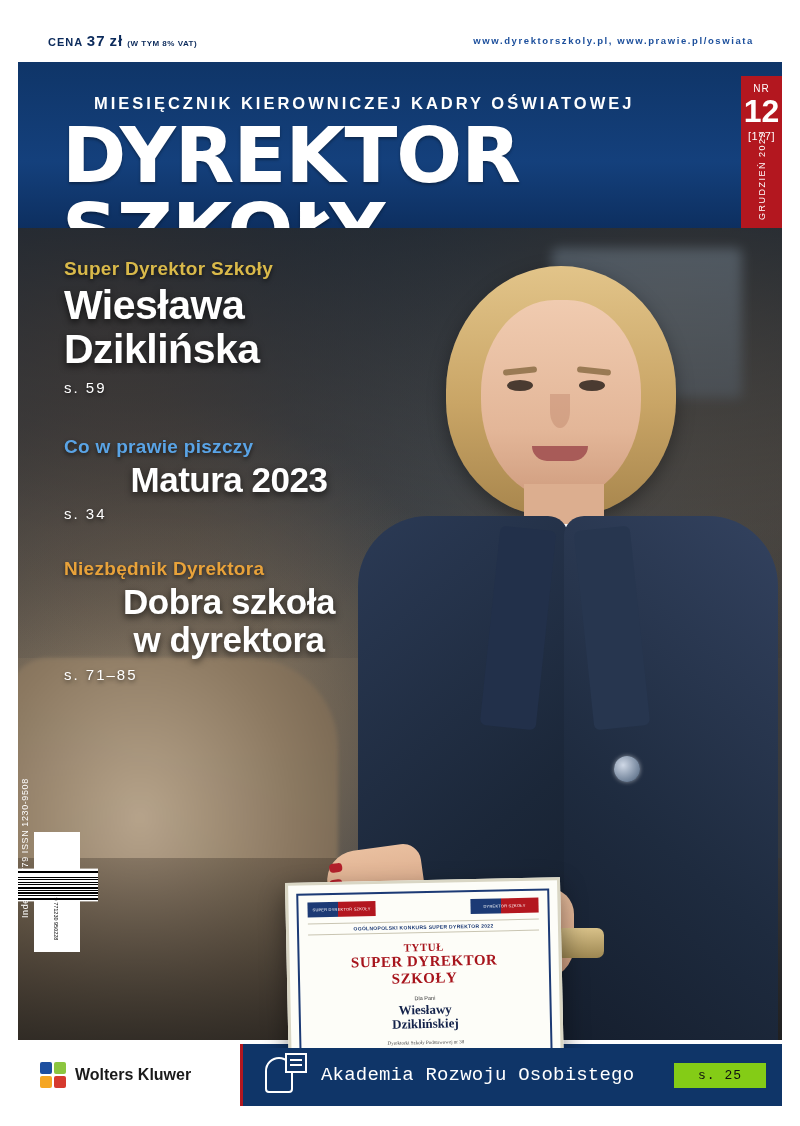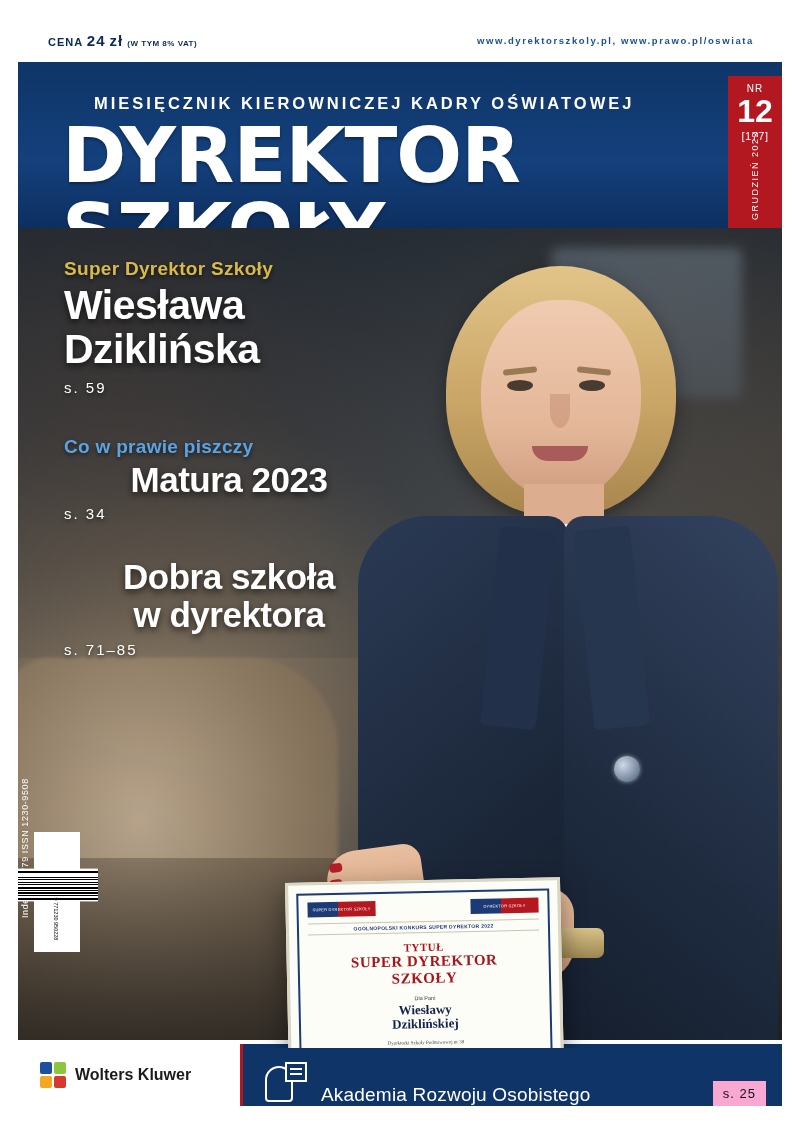--- a/index.html
+++ b/index.html
@@ -66,21 +66,21 @@
     letter-spacing: -1px;
     line-height: 1;
     font-family: "DejaVu Sans", sans-serif;
     transform: scaleX(1.02);
     transform-origin: left top;
     text-shadow: 0 2px 3px rgba(0,0,0,0.35);
   }
   
   .issue {
     position: absolute; right: 0; top: 14px;
-    width: 54px; height: 152px;
+    width: 41px; height: 152px;
     background: #b3171f;
     color: #ffffff;
     text-align: center;
   }
   .issue .nr { font-size: 10px; letter-spacing: 1px; margin-top: 7px; }
   .issue .num { font-size: 32px; font-weight: bold; line-height: 1; margin-top: 1px; }
   .issue .iss { font-size: 11px; margin-top: 3px; letter-spacing: 0.5px; }
   .issue .month {
     position: absolute; left: 50%; bottom: 6px;
     transform: translateX(-50%) rotate(-90deg);
@@ -328,21 +328,21 @@
   .sq.b { background: #1d4fa0; }
   .sq.g { background: #8cc63f; }
   .sq.o { background: #f5a623; }
   .sq.r { background: #d63a2e; }
   .wk-text { margin-left: 9px; font-size: 16px; color: #1a1a1a; font-weight: 600; }
   .divider {
     width: 3px; height: 62px; background: #b3171f;
   }
   .promo {
     flex: 1; height: 62px; background: #0f3568;
-    display: flex; align-items: flex-end; color: #fff;
+    display: flex; align-items: center; color: #fff; font-family: Liberation Mono, monospace;
   }
   .promo-icon {
     margin-left: 18px; width: 46px; height: 44px;
     position: relative;
   }
   .promo-icon .head {
     position: absolute; left: 4px; top: 4px; width: 28px; height: 36px;
     border: 2.5px solid #ffffff;
     border-radius: 14px 14px 4px 4px;
   }
@@ -352,38 +352,38 @@
   }
   .promo-icon .card:after {
     content: ""; position: absolute; left: 3px; top: 4px; width: 12px; height: 2px;
     background: #fff; box-shadow: 0 5px 0 #fff;
   }
   .promo-text { margin-left: 14px; }
   .promo-text .t1 { font-size: 19px; letter-spacing: 0.2px; }
   .promo-text .t2 { font-size: 17px; font-weight: bold; margin-top: 3px; }
   .promo-page {
     margin-left: auto; margin-right: 16px;
-    background: #f9a8d4; color: #111;
-    font-size: 13px; padding: 5px 10px; letter-spacing: 1px;
+    background: #84cc16; color: #111;
+    font-size: 13px; padding: 5px 24px; letter-spacing: 1px;
   }
 </style>
 </head>
 <body>
 
 <div class="cover">
   <div class="page">
 
     <div class="topbar">
       <div class="price">
         <span>CENA</span>
-        <span class="big">24</span>
+        <span class="big">37</span>
         <span class="big">zł</span>
         <span class="vat">(W TYM 8% VAT)</span>
       </div>
-      <div class="sites">www.dyrektorszkoly.pl,  www.prawo.pl/oswiata</div>
+      <div class="sites">www.dyrektorszkoly.pl,  www.prawie.pl/oswiata</div>
     </div>
 
     <div class="masthead">
       <div class="kicker">MIESIĘCZNIK KIEROWNICZEJ KADRY OŚWIATOWEJ</div>
       <div class="title">DYREKTOR SZKOŁY</div>
       <div class="issue">
         <div class="nr">NR</div>
         <div class="num">12</div>
         <div class="iss">[177]</div>
         <div class="month">GRUDZIEŃ 2022</div>
@@ -454,20 +454,21 @@
           <div class="line-main" style="white-space:pre-line">Wiesława
 Dziklińska</div>
           <div class="line-page">s. 59</div>
         </div>
         <div class="line-block" style="margin-top:40px;">
           <div class="line-kicker k-blue">Co w prawie piszczy</div>
           <div class="line-main small" style="white-space:pre-line">Matura 2023</div>
           <div class="line-page">s. 34</div>
         </div>
         <div class="line-block" style="margin-top:36px;">
+          <div class="line-kicker k-orange">Niezbędnik Dyrektora</div>
           <div class="line-main small" style="white-space:pre-line">Dobra szkoła
 w dyrektora</div>
           <div class="line-page">s. 71–85</div>
         </div>
       </div>
 
       <div class="spine">Index 376779  ISSN 1230-9508</div>
 
       <div class="barcode">
         <div class="bars"></div>

